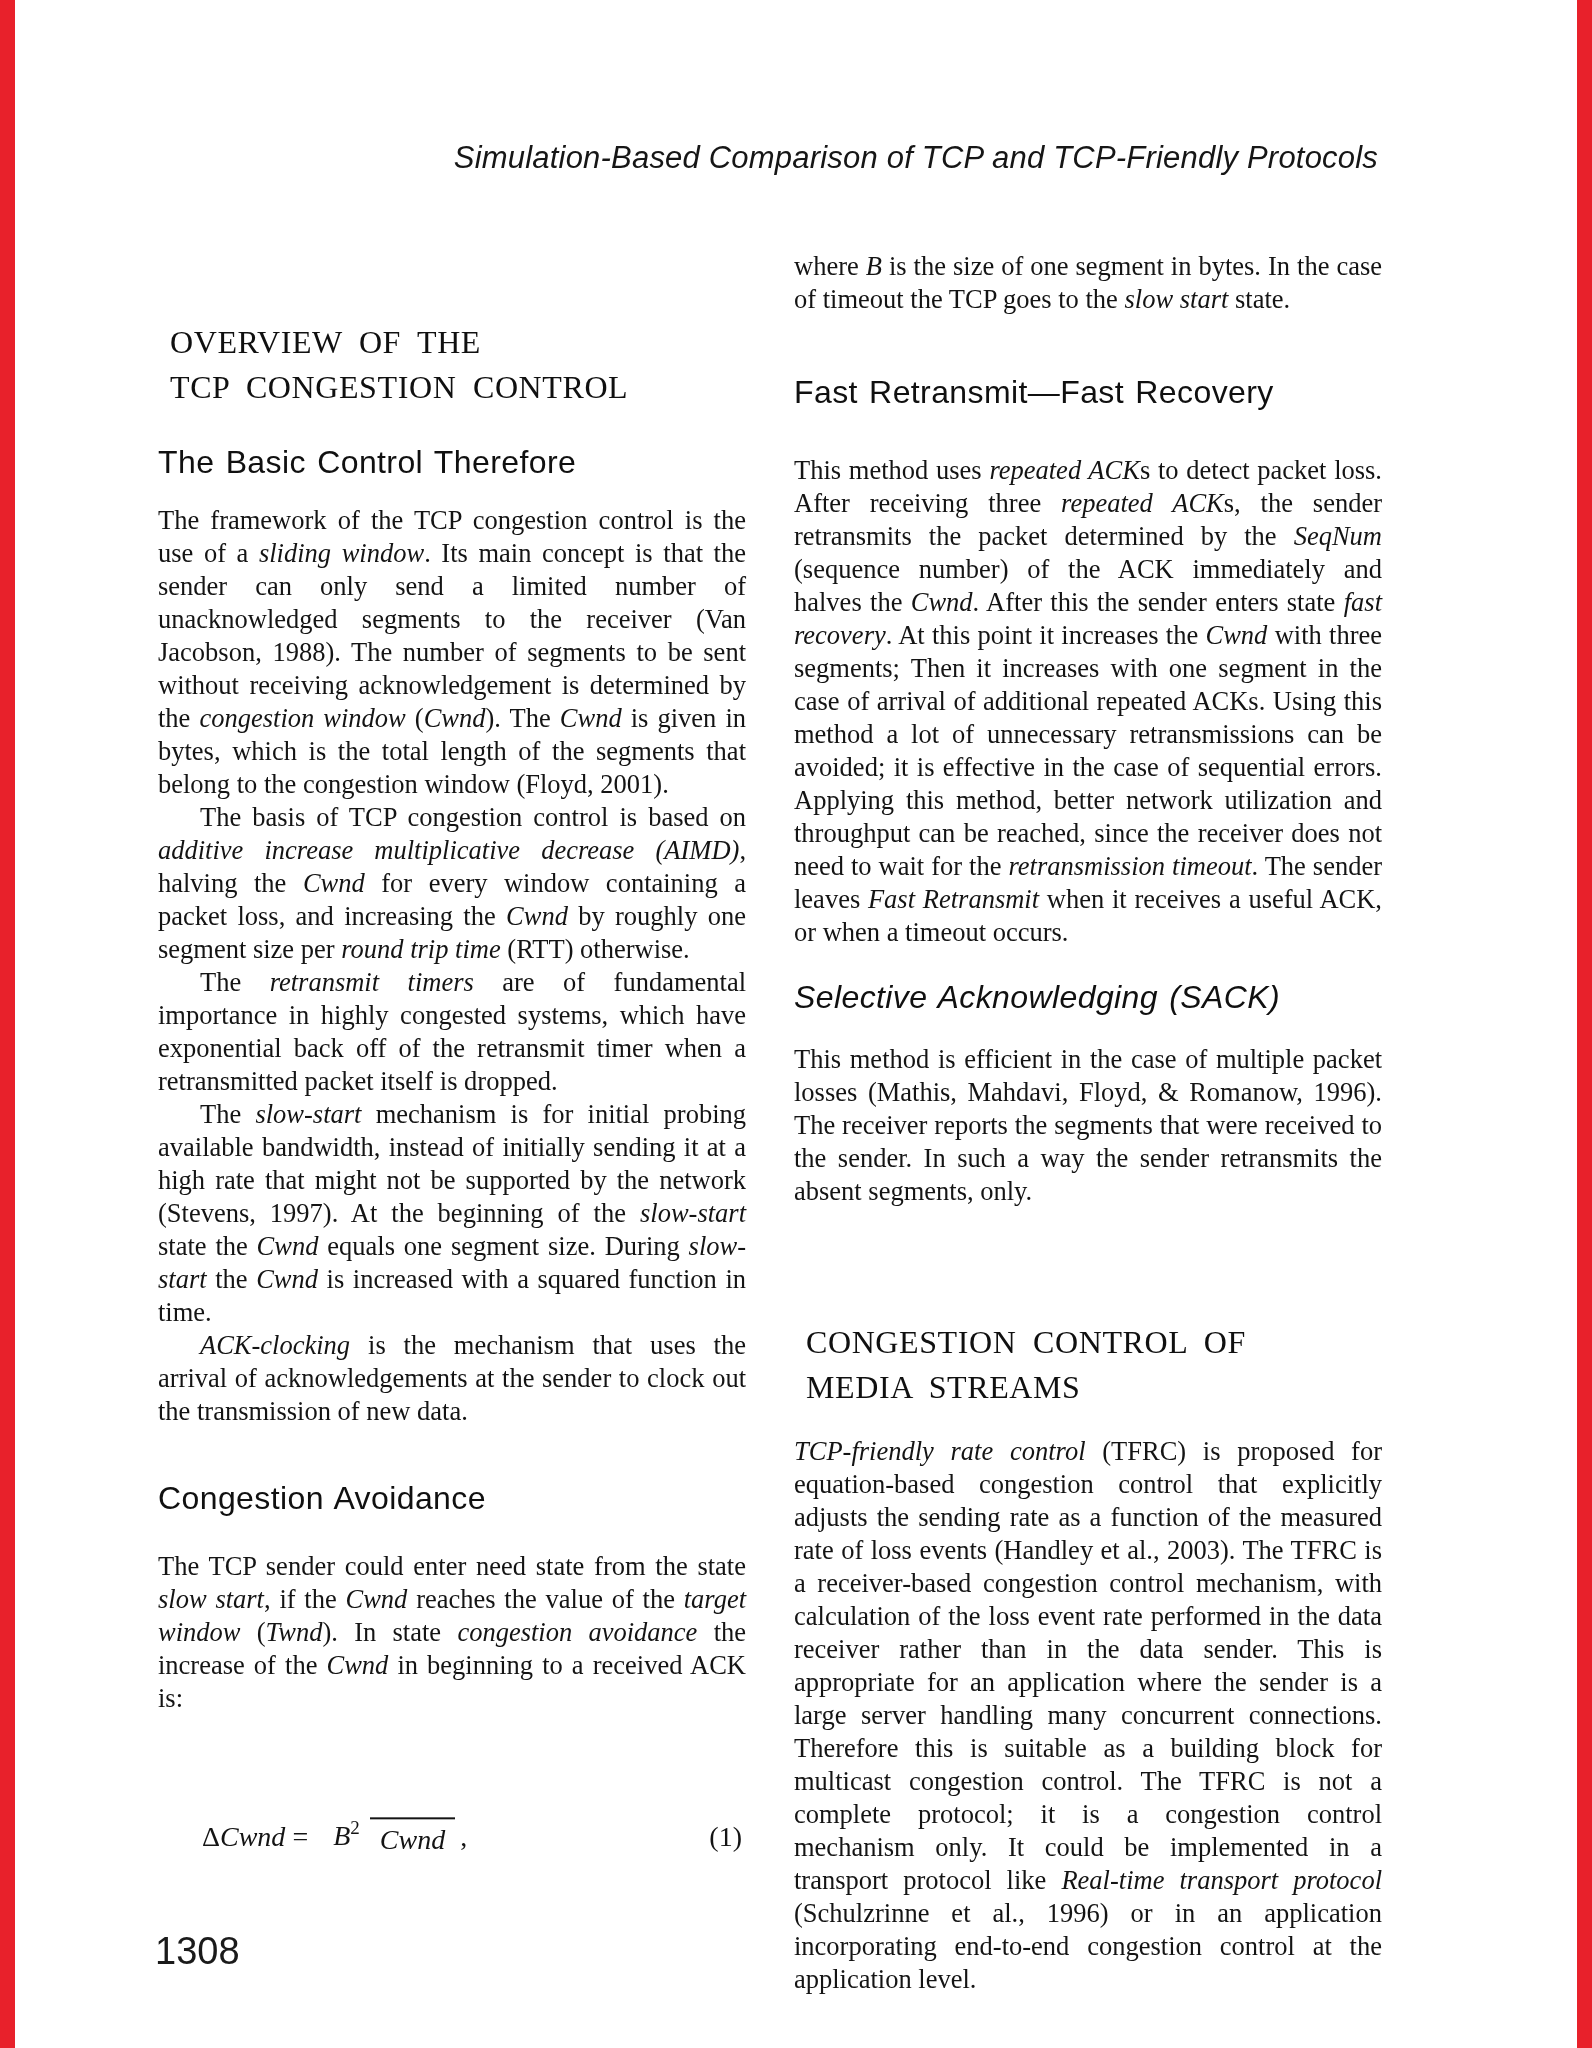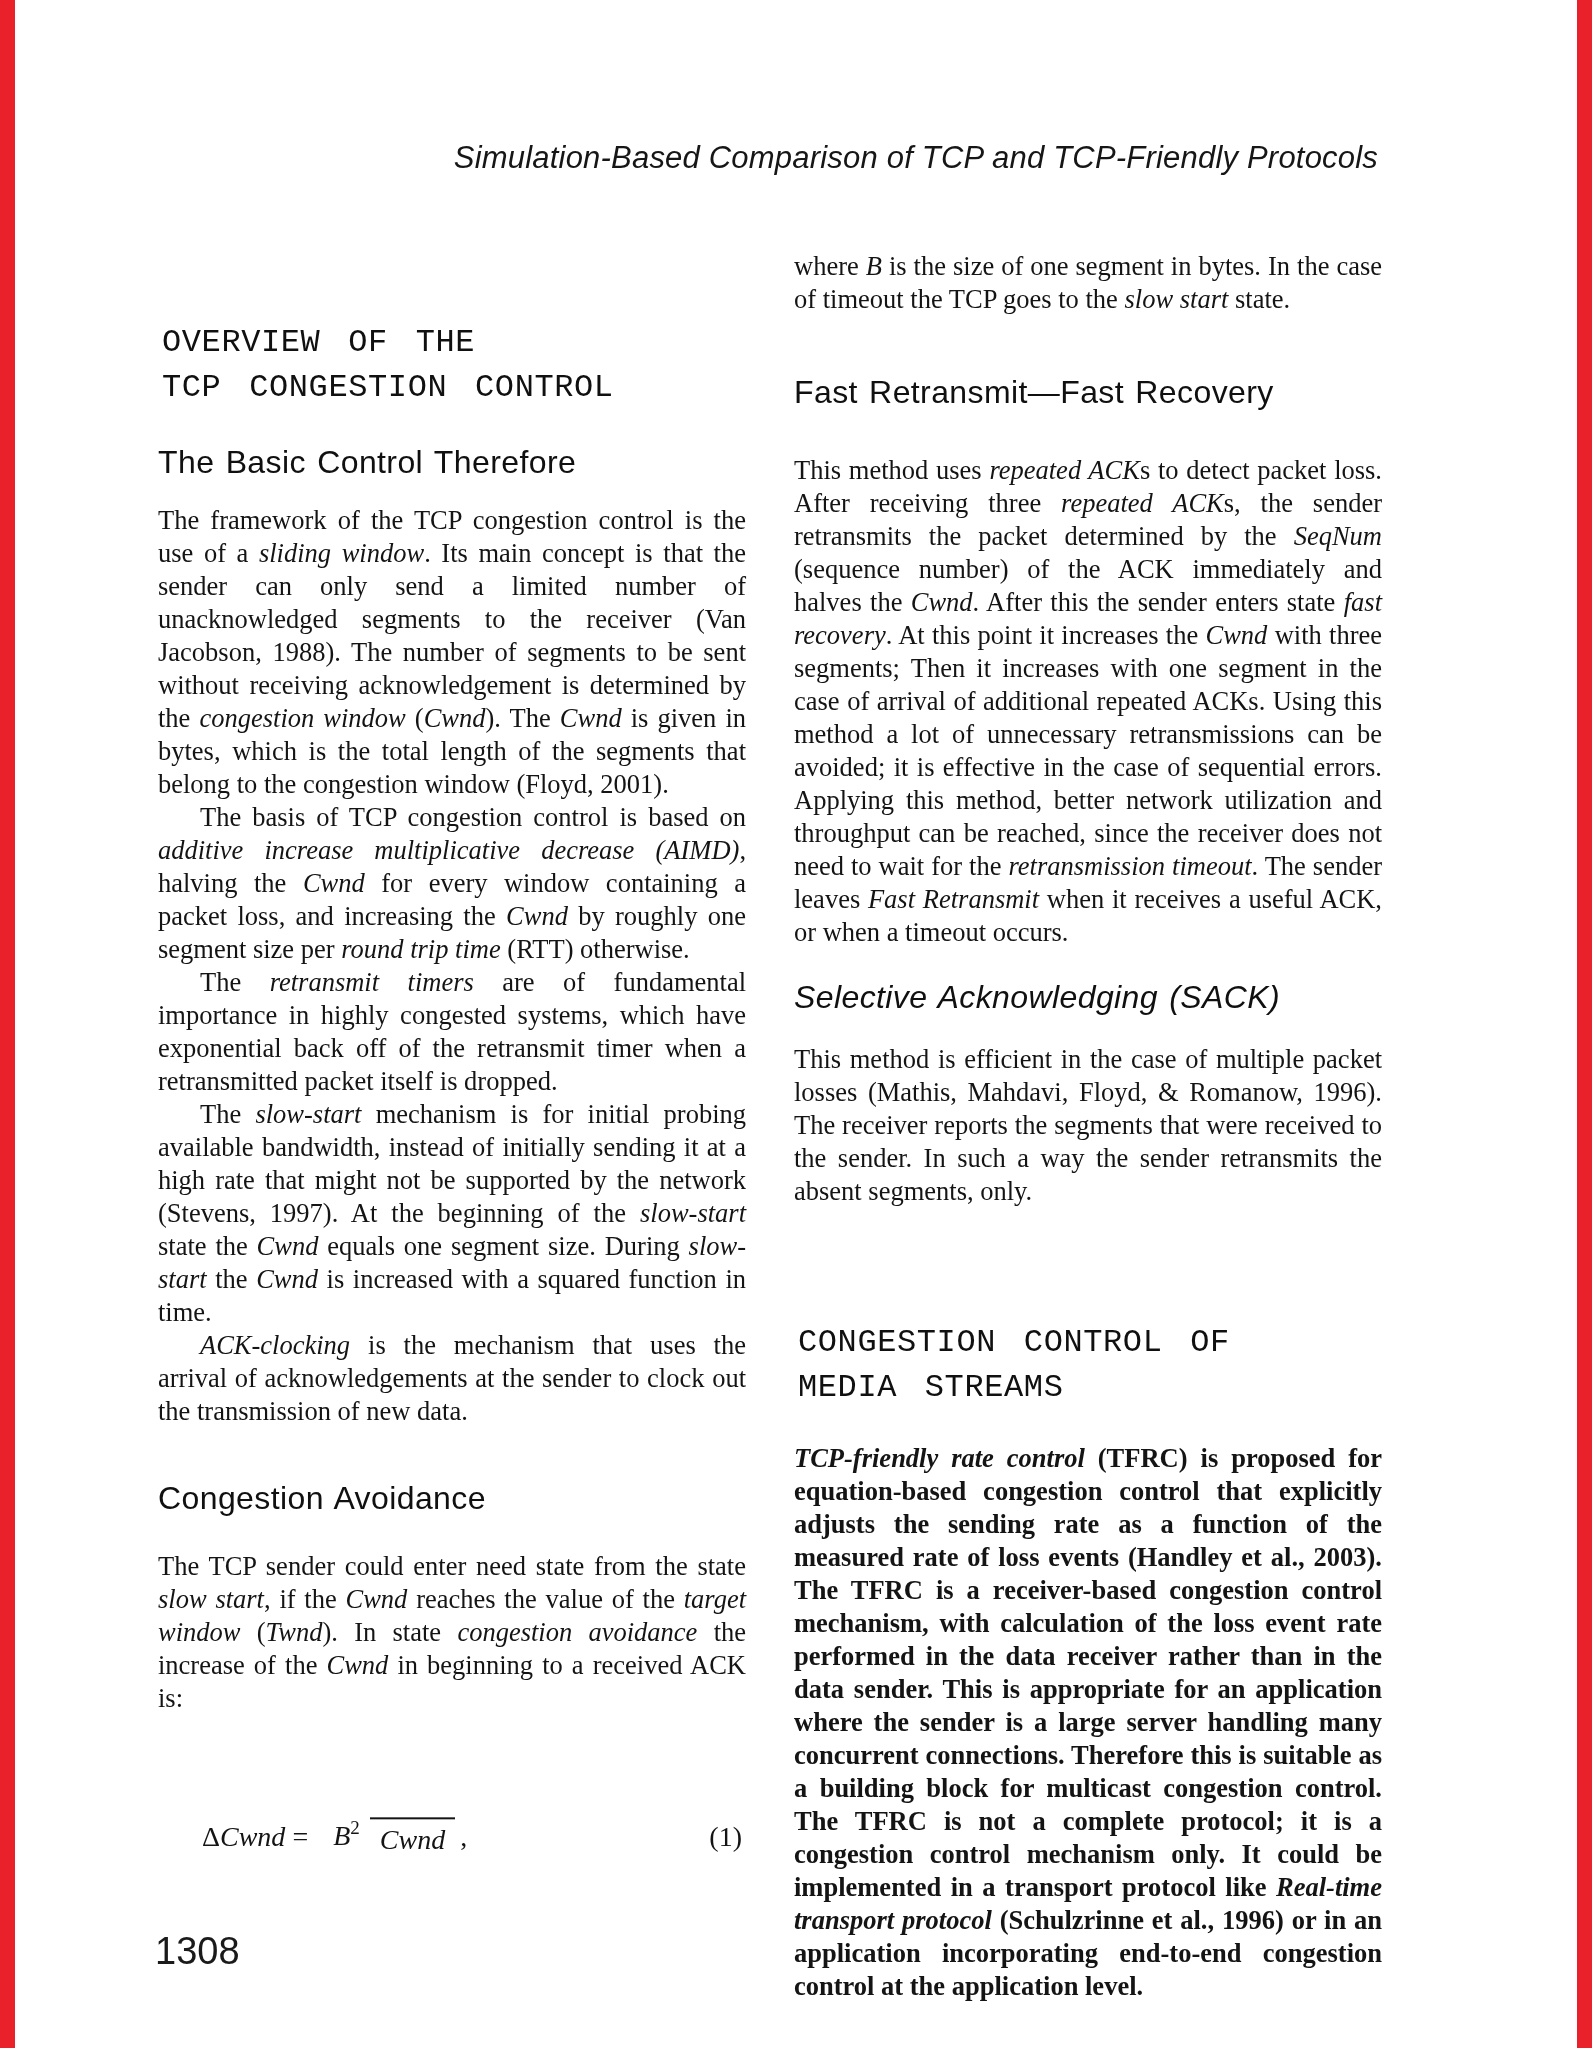--- a/index.html
+++ b/index.html
@@ -34,29 +34,29 @@
 
   .column {
     position: absolute;
     top: 250px;
     width: 588px;
   }
   .column.left  { left: 158px; }
   .column.right { left: 794px; }
 
   .h1 {
-    font-family: Liberation Mono, monospace;
+    font-family: Liberation Serif, serif;
     font-weight: 400;
     font-size: 32px;
     line-height: 45px;
     letter-spacing: 0.6px;
     word-spacing: 8px;
     color: #101010;
     white-space: pre-line;
-    margin: 4px;
+    margin: 12px;
   }
   .h2 {
     font-family: "Liberation Sans", sans-serif;
     font-weight: 400;
     font-size: 32px;
     line-height: 40px;
     letter-spacing: 0.4px;
     word-spacing: 2px;
     color: #101010;
     margin: 0;
@@ -77,21 +77,21 @@
   .lc-p-frame   { margin-top: 22px; }
   .lc-h2-avoid  { margin-top: 50px; }
   .lc-p-avoid   { margin-top: 32px; }
 
   
   .rc-h2-fast   { margin-top: 56px; }
   .rc-p-fast    { margin-top: 42px; }
   .rc-h2-sack   { margin-top: 28px; font-style: italic; }
   .rc-p-sack    { margin-top: 26px; }
   .rc-h1-media  { margin-top: 112px; }
-  .rc-p-media   { margin-top: 32px; font-weight: bold; }
+  .rc-p-media   { margin-top: 25px; }
 
   .equation {
     position: relative;
     margin-top: 64px;
     height: 116px;
     font-size: 28px;
   }
   .eq-body {
     position: absolute;
     left: 44px;

